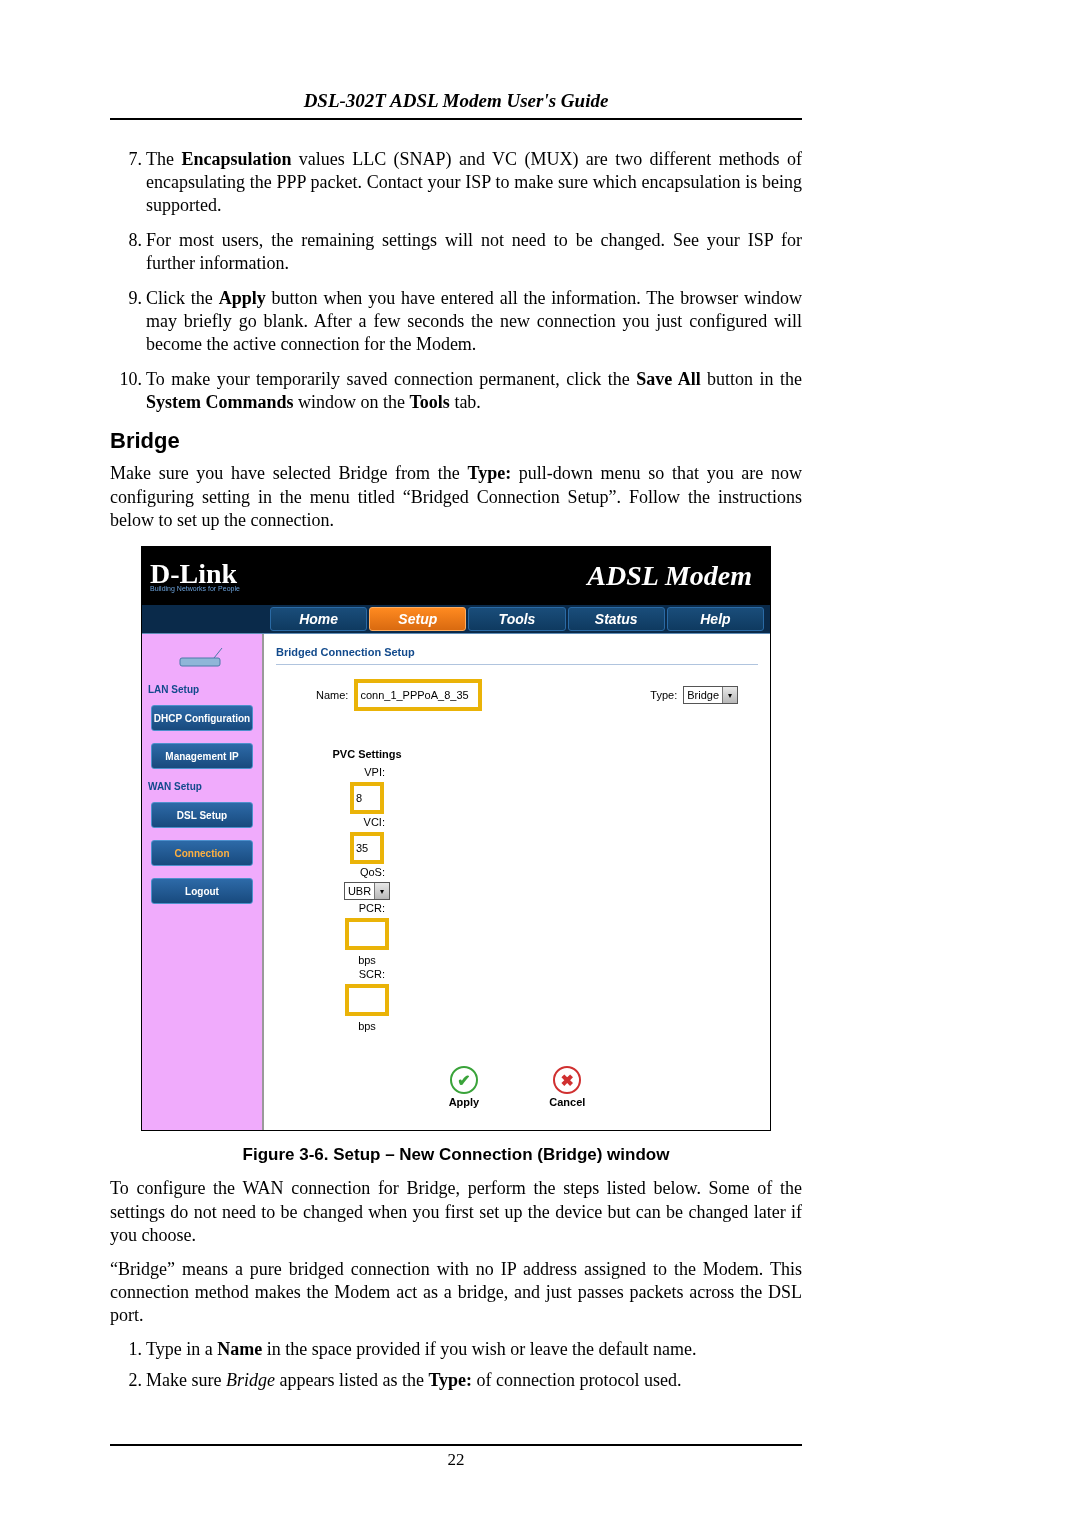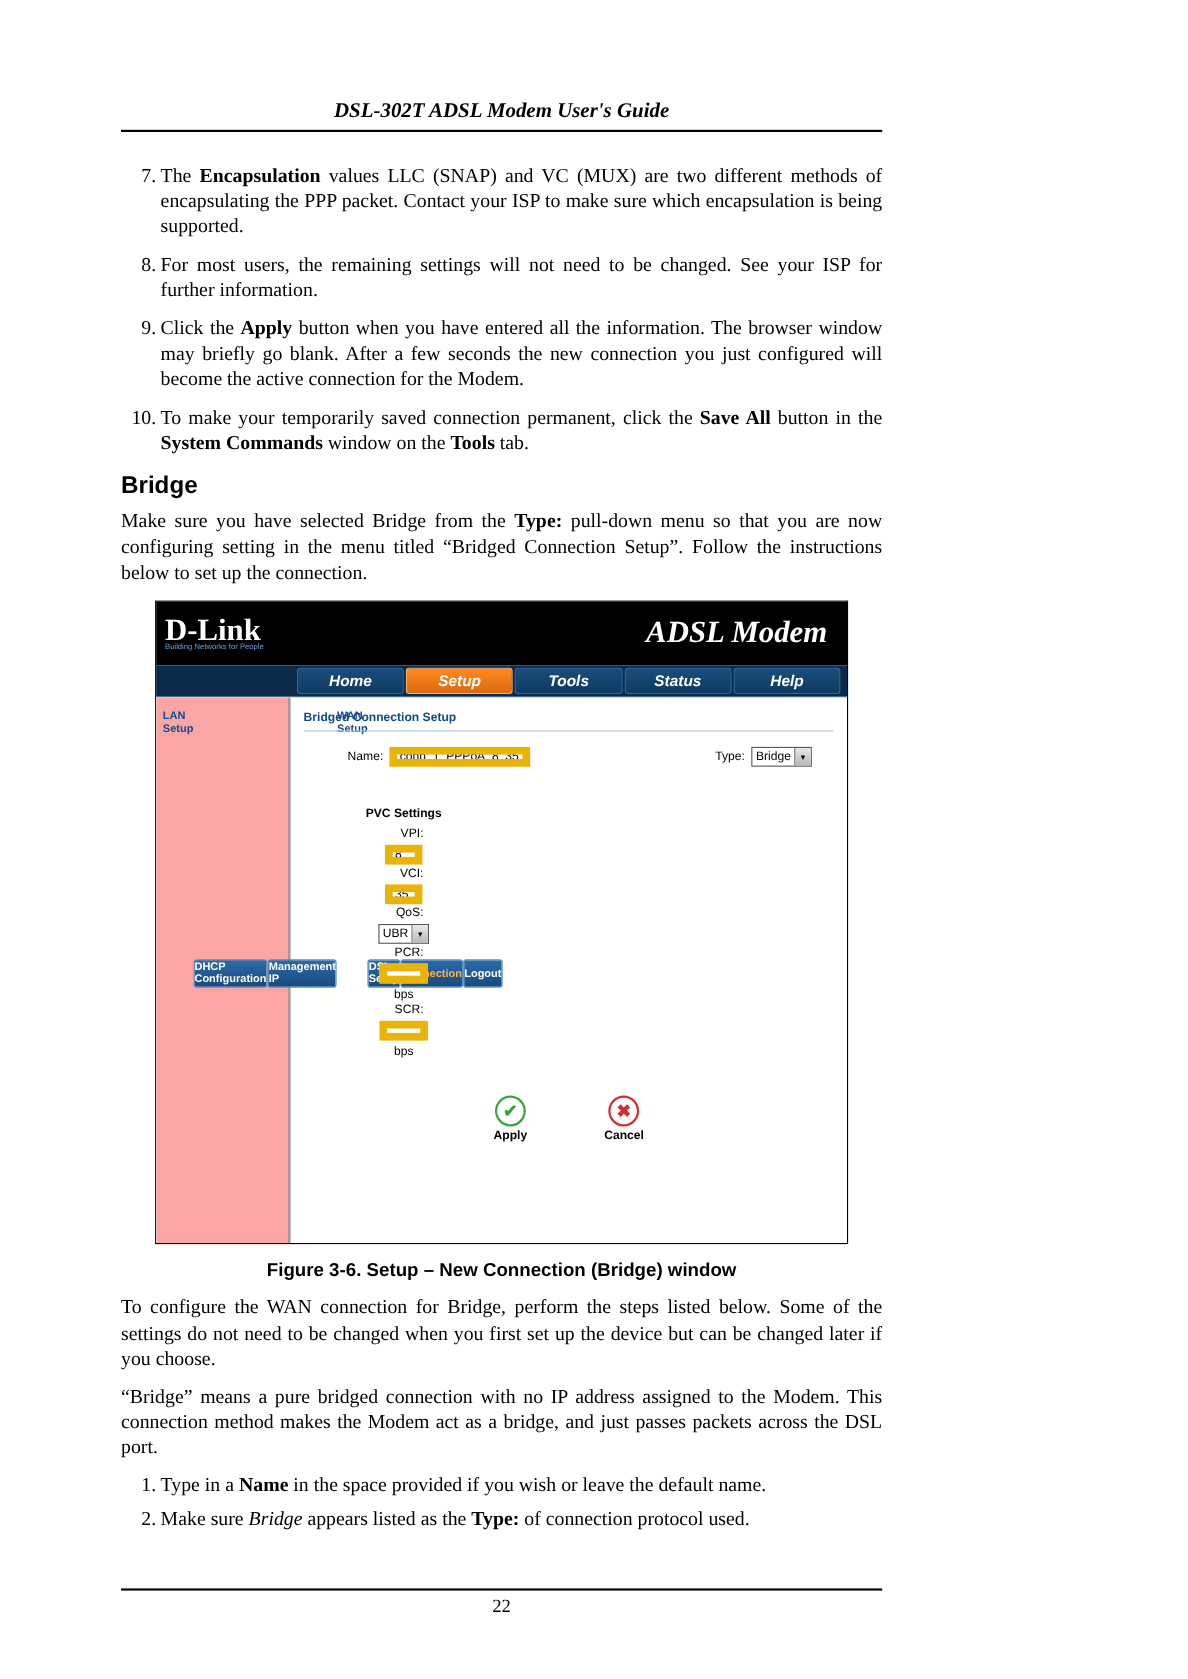--- a/index.html
+++ b/index.html
@@ -163,26 +163,26 @@
 
   
   .ui-main {
     flex: 1;
     display: flex;
     background: #fff;
     overflow: hidden;
   }
   .sidebar {
     width: 122px;
-    background: #fca5a5;
+    background: #f0abfc;
     border-right: 2px solid #9a9a9a;
     padding: 6px 6px 0 6px;
     box-sizing: border-box;
     display: flex;
-    flex-direction: row;
+    flex-direction: column;
     align-items: center;
   }
   .side-icon {
     width: 52px;
     height: 28px;
     margin: 4px 0 6px 0;
   }
   .side-label {
     font-size: 10px;
     font-weight: bold;
@@ -230,23 +230,23 @@
   }
   .form-top {
     display: flex;
     justify-content: space-between;
     padding: 0 20px 0 40px;
     margin-bottom: 37px;
   }
   .txt-in {
     font-family: Arial;
     font-size: 11px;
-    border: 7px solid #eab308;
+    border: 4px solid #eab308;
     height: 16px;
-    padding: 2px 2px;
+    padding: 12px 2px;
     box-sizing: border-box;
   }
   .sel-wrap {
     display: inline-flex;
     align-items: center;
     border: 1px solid #555;
     height: 16px;
     background: #fff;
     font-size: 11px;
   }

